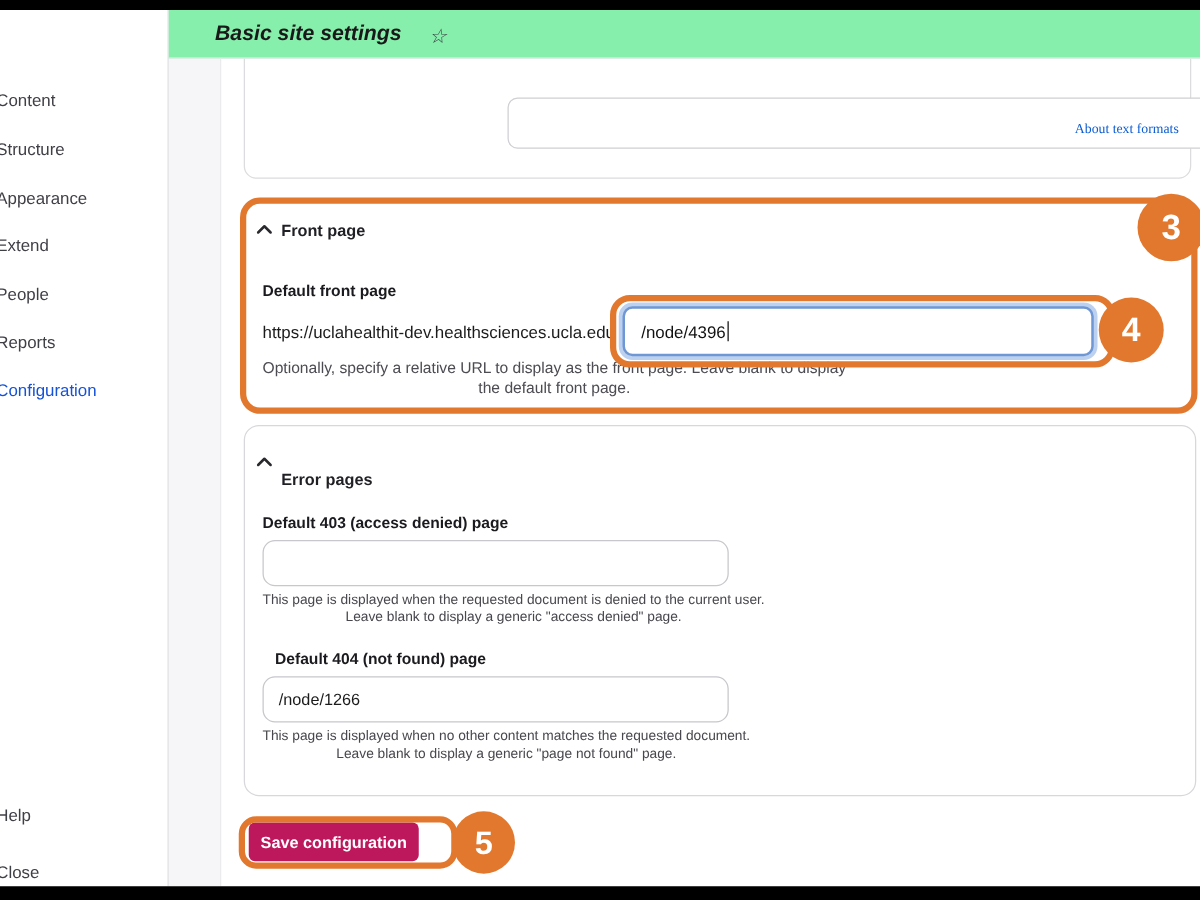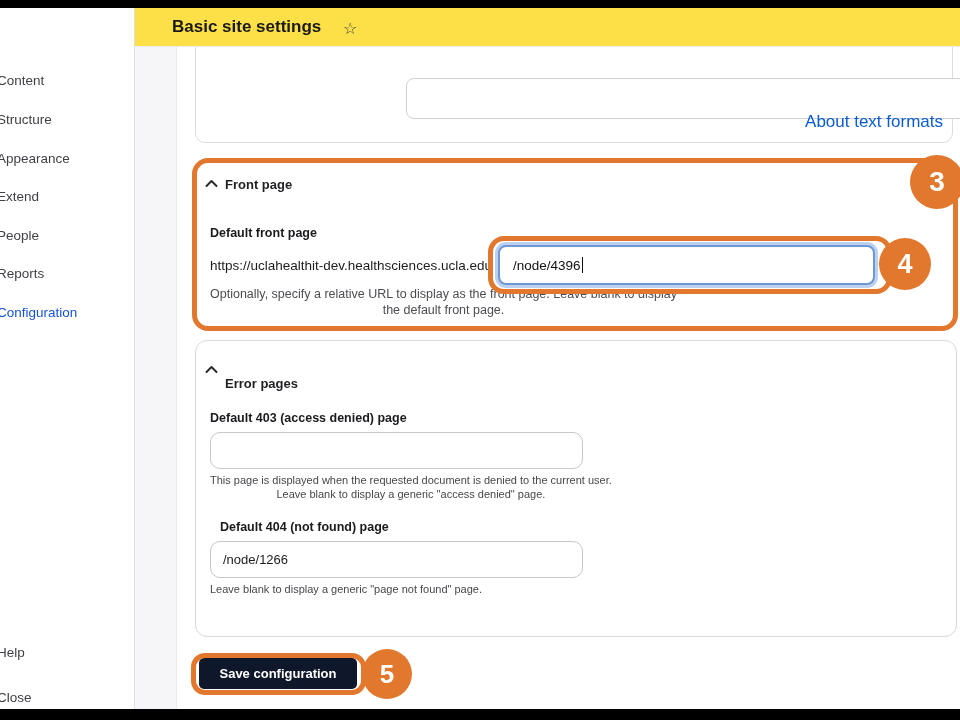--- a/index.html
+++ b/index.html
@@ -13,49 +13,49 @@
   
   .sidebar { position:absolute; left:0; top:8px; width:135px; height:701px; background:#fff; border-right:1px solid #e0e0e3; z-index:6; }
   .nav-item { position:absolute; left:-3px; height:18px; line-height:18px; font-size:13.5px; color:#3f3f46; cursor:pointer; white-space:nowrap; }
   .nav-item.active { color:#1552d6; font-weight:500; }
 
   
   .main-bg { position:absolute; left:135px; top:47px; width:825px; height:662px; background:#f6f6f8; }
   .content-card { position:absolute; left:176px; top:47px; width:784px; height:662px; background:#fff; border-left:1px solid #ebebee; }
 
   
-  .header { position:absolute; left:135px; top:8px; width:825px; height:39px; background:#fde047; border-bottom:1px solid #ededf0; z-index:10; }
+  .header { position:absolute; left:135px; top:8px; width:825px; height:39px; background:#86efac; border-bottom:1px solid #ededf0; z-index:10;font-style:italic; }
   .page-title { position:absolute; left:37px; top:9px; font-size:17px; font-weight:bold; color:#191919; }
   .star { position:absolute; left:208px; top:11px; font-size:16px; color:#3f3f46; cursor:pointer; }
 
   
   .editor-wrap { position:absolute; left:195px; top:30px; width:758px; height:113px; background:#fff; border:1px solid #dcdcdf; border-radius:10px; }
   .textarea-box { position:absolute; left:210px; top:47px; width:728px; height:41px; background:#fff; border:1px solid #cfcfd4; border-radius:8px; z-index:2; }
-  .about-link { position:absolute; right:17px; top:112px; font-size:17px; color:#0b5cd1; cursor:pointer; z-index:3; }
+  .about-link { position:absolute; right:17px; top:97px; font-size:11px; color:#0b5cd1; cursor:pointer; z-index:3;font-family:Liberation Serif, serif; }
 
   
   .section-title { position:absolute; font-size:13px; font-weight:bold; color:#1f1f24; cursor:pointer; }
   .chev { position:absolute; width:13px; height:9px; cursor:pointer; }
   .field-label { position:absolute; font-size:12.5px; font-weight:bold; color:#1b1b1f; }
   .desc { position:absolute; color:#4c4c52;text-align:center; }
   .desc span { display:block; }
 
   
   .fp-prefix { position:absolute; left:210px; top:258px; font-size:13.5px; color:#1b1b1b; z-index:2; }
   .fp-input { position:absolute; left:498px; top:245px; width:377px; height:40px; background:#fff; border:2px solid #6f97d4; box-shadow:0 0 0 3px #bcd0ef; border-radius:8px; z-index:3; display:flex; align-items:center; padding-left:13px; font-size:13.5px; color:#111; }
   .caret { display:inline-block; width:1px; height:16px; background:#111; margin-left:1px; }
   .fp-desc { left:210px; top:287px; font-size:12.5px; line-height:15.5px; z-index:1; }
 
   
   .ep-box { position:absolute; left:195px; top:340px; width:762px; height:297px; background:#fff; border:1px solid #d8d8dc; border-radius:12px; }
   .text-input { position:absolute; width:373px; height:37px; background:#fff; border:1px solid #c7c7cc; border-radius:10px; display:flex; align-items:center; padding-left:12px; font-size:13px; color:#1b1b1b; }
   .ep-desc { font-size:11px; line-height:13.5px; color:#47474d; }
 
   
-  .save-btn { position:absolute; left:199px; top:658px; width:158px; height:31px; background:#0f172a; border:none; border-radius:5px; color:#fff; font-size:13px; font-weight:bold; font-family:"Liberation Sans", sans-serif; cursor:pointer; z-index:4; }
+  .save-btn { position:absolute; left:199px; top:658px; width:136px; height:31px; background:#be185d; border:none; border-radius:5px; color:#fff; font-size:13px; font-weight:bold; font-family:"Liberation Sans", sans-serif; cursor:pointer; z-index:4; }
 
   
   .anno-rect { position:absolute; border:5px solid #e2782e; border-radius:16px; z-index:5; pointer-events:none; }
   .fp-rect   { left:192px; top:158px; width:766px; height:173px; }
   .fp-inner-rect { left:488px; top:236px; width:404px; height:58px; }
   .save-rect { left:191px; top:653px; width:175px; height:42px; border-radius:14px; }
   .anno-circle { position:absolute; background:#e2782e; border-radius:50%; color:#fff; font-weight:bold; display:flex; align-items:center; justify-content:center; z-index:6; pointer-events:none; }
   .circle3 { left:910px; top:155px; width:54px; height:54px; font-size:28px; }
   .circle4 { left:879px; top:238px; width:52px; height:52px; font-size:27px; }
   .circle5 { left:362px; top:649px; width:50px; height:50px; font-size:26px; }
@@ -122,20 +122,21 @@
   <div class="desc ep-desc" style="left:210px; top:474px;">
     <span>This page is displayed when the requested document is denied to the current user.</span>
     <span>Leave blank to display a generic "access denied" page.</span>
   </div>
 
   <div class="field-label" style="left:220px; top:520px;">Default 404 (not found) page</div>
   <div class="text-input" style="left:210px; top:541px;" role="textbox">
     <span>/node/1266</span>
   </div>
   <div class="desc ep-desc" style="left:210px; top:583px;">
+    <span>This page is displayed when no other content matches the requested document.</span>
     <span>Leave blank to display a generic "page not found" page.</span>
   </div>
 
   <button class="save-btn">Save configuration</button>
 
   <div class="anno-rect fp-rect"></div>
   <div class="anno-rect fp-inner-rect"></div>
   <div class="anno-rect save-rect"></div>
   <div class="anno-circle circle3">3</div>
   <div class="anno-circle circle4">4</div>

